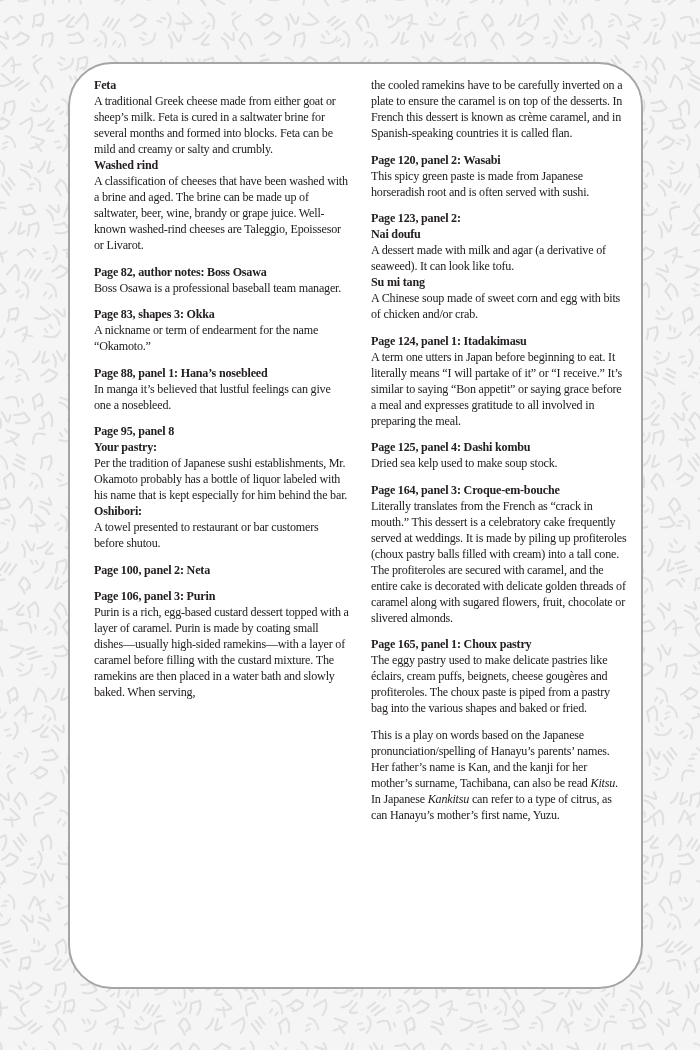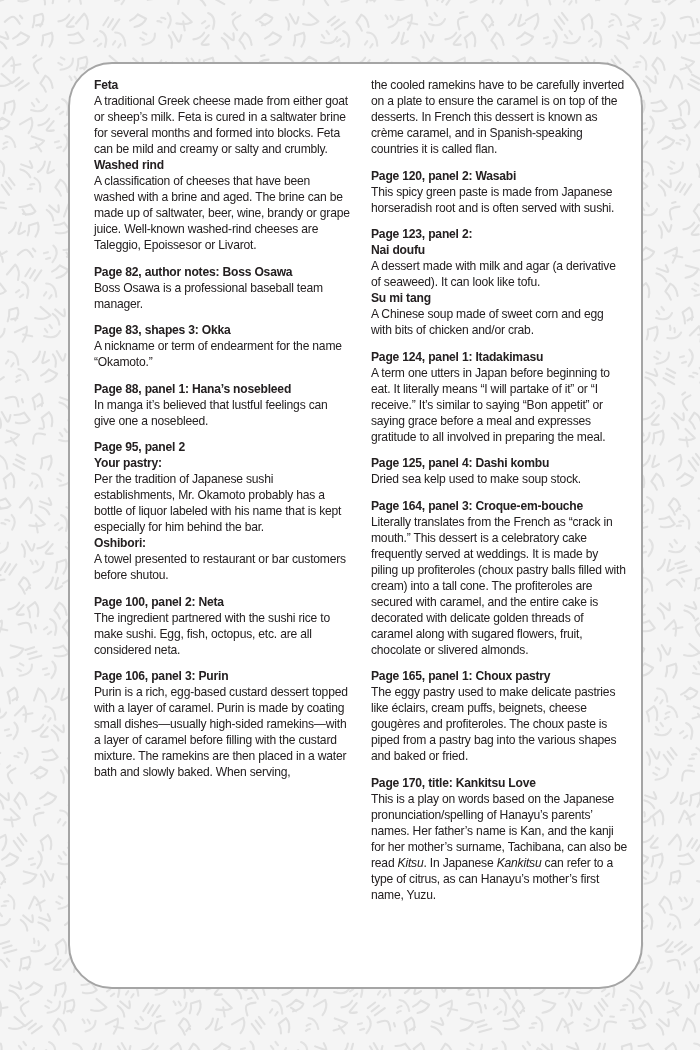--- a/index.html
+++ b/index.html
@@ -8,21 +8,21 @@
     background:#f5f5f5;
     font-family:"Liberation Sans","DejaVu Sans",sans-serif;
   }
   #bg{position:absolute;left:0;top:0;width:700px;height:1050px;}
   .card{
     position:absolute;left:68px;top:62px;width:575px;height:927px;
     box-sizing:border-box;background:#ffffff;
     border:2px solid #a5a5a5;border-radius:44px;
     padding:13px 14px 0 24px;overflow:hidden;
   }
-  .cols{display:flex;gap:21px;}
+  .cols{display:flex;gap:21px;font-family:Liberation Serif, serif;}
   .col{flex:0 0 256px;width:256px;}
   .entry{margin-bottom:10.5px;}
   .bh,.bp{
     font-size:12.1px;line-height:16px;letter-spacing:-0.2px;
     color:#242021;margin:0;
   }
   .bh{font-weight:700;}
   .bp i{font-style:italic;}
 </style>
 </head>
@@ -1557,29 +1557,28 @@
         </div>
         <div class="entry">
           <div class="bh">Page 83, shapes 3: Okka</div>
           <div class="bp">A nickname or term of endearment for the name “Okamoto.”</div>
         </div>
         <div class="entry">
           <div class="bh">Page 88, panel 1: Hana’s nosebleed</div>
           <div class="bp">In manga it’s believed that lustful feelings can give one a nosebleed.</div>
         </div>
         <div class="entry">
-          <div class="bh">Page 95, panel 2</div>
+          <div class="bh">Page 95, panel 8</div>
           <div class="bh">Your pastry:</div>
           <div class="bp">Per the tradition of Japanese sushi establishments, Mr. Okamoto probably has a bottle of liquor labeled with his name that is kept especially for him behind the bar.</div>
           <div class="bh">Oshibori:</div>
           <div class="bp">A towel presented to restaurant or bar customers before shutou.</div>
         </div>
         <div class="entry">
           <div class="bh">Page 100, panel 2: Neta</div>
-          <div class="bp">The ingredient partnered with the sushi rice to make sushi. Egg, fish, octopus, etc. are all considered neta.</div>
         </div>
         <div class="entry">
           <div class="bh">Page 106, panel 3: Purin</div>
           <div class="bp">Purin is a rich, egg-based custard dessert topped with a layer of caramel. Purin is made by coating small dishes—usually high-sided ramekins—with a layer of caramel before filling with the custard mixture. The ramekins are then placed in a water bath and slowly baked. When serving,</div>
         </div>
       </div>
     <div class="col">
         <div class="entry">
           <div class="bp">the cooled ramekins have to be carefully inverted on a plate to ensure the caramel is on top of the desserts. In French this dessert is known as crème caramel, and in Spanish-speaking countries it is called flan.</div>
         </div>
@@ -1604,18 +1603,17 @@
         </div>
         <div class="entry">
           <div class="bh">Page 164, panel 3: Croque-em-bouche</div>
           <div class="bp">Literally translates from the French as “crack in mouth.” This dessert is a celebratory cake frequently served at weddings. It is made by piling up profiteroles (choux pastry balls filled with cream) into a tall cone. The profiteroles are secured with caramel, and the entire cake is decorated with delicate golden threads of caramel along with sugared flowers, fruit, chocolate or slivered almonds.</div>
         </div>
         <div class="entry">
           <div class="bh">Page 165, panel 1: Choux pastry</div>
           <div class="bp">The eggy pastry used to make delicate pastries like éclairs, cream puffs, beignets, cheese gougères and profiteroles. The choux paste is piped from a pastry bag into the various shapes and baked or fried.</div>
         </div>
         <div class="entry">
-          <div class="bh">Page 170, title: Kankitsu Love</div>
           <div class="bp">This is a play on words based on the Japanese pronunciation/spelling of Hanayu’s parents’ names. Her father’s name is Kan, and the kanji for her mother’s surname, Tachibana, can also be read <i>Kitsu</i>. In Japanese <i>Kankitsu</i> can refer to a type of citrus, as can Hanayu’s mother’s first name, Yuzu.</div>
         </div>
       </div>
   </div>
 </div>
 
 </body></html>

